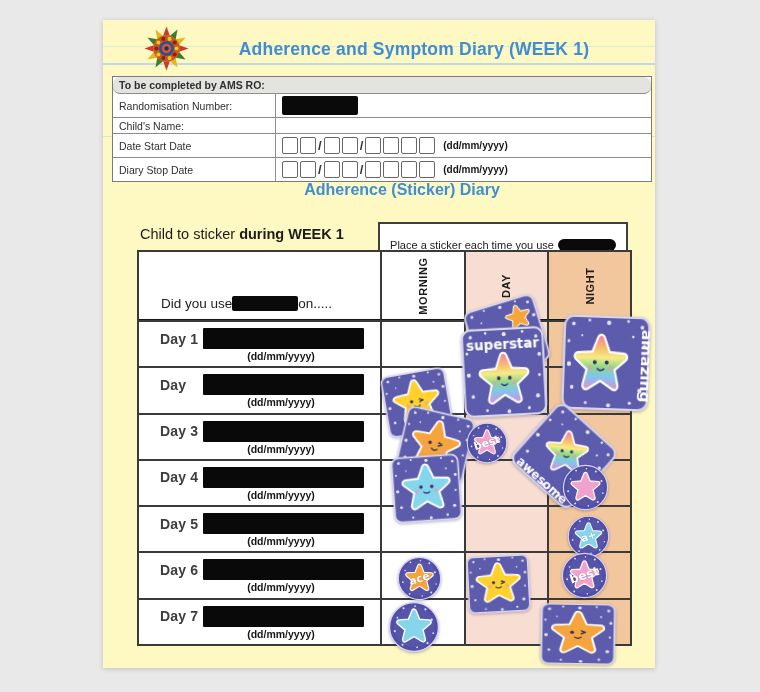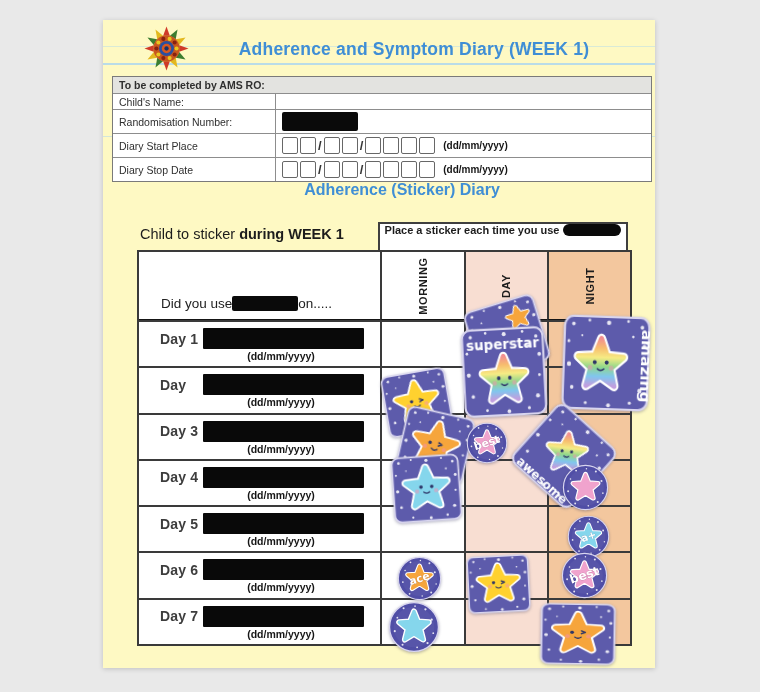--- a/index.html
+++ b/index.html
@@ -25,43 +25,43 @@
     position:absolute;left:0;top:19px;width:100%;box-sizing:border-box;padding-left:70px;
     text-align:center;font-size:17.5px;font-weight:bold;letter-spacing:.2px;
     color:#3f8ed5;z-index:2;white-space:nowrap;
   }
 
   
   .admin{
     position:absolute;left:9px;top:56px;width:538px;z-index:2;background:#fff;
     border:1px solid #7a7a7a;font-size:10.5px;color:#2f2f2f;
   }
-  .admin-header{background:#e3e3e0;border-bottom:1px solid #8d8d8d;padding:2px 6px;height:12px;line-height:12px;font-weight:bold;}
+  .admin-header{background:#e3e3e0;border-bottom:1px solid #8d8d8d;padding:2px 6px;height:12px;line-height:12px;font-weight:bold;border-radius:7px;}
   .admin-row{display:flex;border-bottom:1px solid #8d8d8d;align-items:stretch;}
   .admin-row:last-child{border-bottom:none;}
   .admin-label{width:150px;flex:none;padding:0 6px;border-right:1px solid #8d8d8d;display:flex;align-items:center;}
   .admin-field{flex:1;display:flex;align-items:center;padding:0 6px;}
   .rh-name{height:15px;} .rh-rand{height:23px;} .rh-date{height:23px;}
   .redact-block{width:76px;height:19px;background:#0a0a0a;border-radius:2px;}
   .date-boxes{display:flex;align-items:center;}
   .dbox{width:14px;height:15px;border:1.5px solid #676767;border-radius:2px;margin-right:2px;background:#fff;flex:none;}
   .dslash{font-weight:bold;font-size:13px;margin:0 2px 0 0;color:#333;}
   .date-hint{font-weight:bold;font-size:10px;margin-left:6px;color:#151515;white-space:nowrap;}
 
   
   .diary-heading{
     position:absolute;top:161px;width:100%;box-sizing:border-box;padding-left:46px;text-align:center;
     font-size:16px;font-weight:bold;color:#3f8ed5;z-index:2;white-space:nowrap;
   }
   .instr-left{position:absolute;left:37px;top:206px;font-size:14.5px;color:#1c1c1c;z-index:2;white-space:nowrap;}
   .instr-left .emph{font-weight:bold;border-bottom:2.5px solid #111;padding-bottom:12px;}
   .instr-right{
     position:absolute;left:275px;top:202px;width:250px;height:46px;box-sizing:border-box;
-    border:2px solid #3f3f3f;background:#fff;display:flex;align-items:flex-start;justify-content:center;
-    gap:4px;font-size:11px;color:#1c1c1c;z-index:2;white-space:nowrap;font-weight:bold;
+    border:2px solid #3f3f3f;background:#fff;display:flex;align-items:center;justify-content:center;
+    gap:4px;font-size:11px;color:#1c1c1c;z-index:2;white-space:nowrap;
   }
   .redact-pill{width:58px;height:12px;background:#0a0a0a;border-radius:6px;flex:none;}
 
   
   .diary-table{
     position:absolute;left:34px;top:230px;z-index:2;background:#fff;
     display:grid;grid-template-columns:241px 84px 83px 83px;
     grid-template-rows:68px repeat(7,46.3px);
     border:2.5px solid #3a3a3a;
   }
@@ -121,32 +121,32 @@
         <circle cx="32.3" cy="17.9" r="2.1" fill="#8a2210"></circle>
         <circle cx="24" cy="24" r="7.6" fill="#2b4fa0"></circle>
         <circle cx="24" cy="24" r="4.8" fill="#d8581f"></circle>
         <circle cx="24" cy="24" r="2.2" fill="#16336e"></circle>
       </svg>
   </div>
   <div class="page-title">Adherence and Symptom Diary (WEEK 1)</div>
 
   <div class="admin">
     <div class="admin-header">To be completed by AMS RO:</div>
+    <div class="admin-row rh-rand">
+      <div class="admin-label">Randomisation Number:</div>
+      <div class="admin-field">
+        <span class="redact-block"></span>
+      </div>
+    </div>
     <div class="admin-row rh-name">
       <div class="admin-label">Child's Name:</div>
       <div class="admin-field"></div>
     </div>
-    <div class="admin-row rh-rand">
-      <div class="admin-label">Randomisation Number:</div>
-      <div class="admin-field">
-        <span class="redact-block"></span>
-      </div>
-    </div>
     <div class="admin-row rh-date">
-      <div class="admin-label">Diary Start Place</div>
+      <div class="admin-label">Date Start Date</div>
       <div class="admin-field">
         <span class="date-boxes">
             <span class="dbox"></span>
             <span class="dbox"></span>
             <span class="dslash">/</span>
             <span class="dbox"></span>
             <span class="dbox"></span>
             <span class="dslash">/</span>
             <span class="dbox"></span>
             <span class="dbox"></span>

